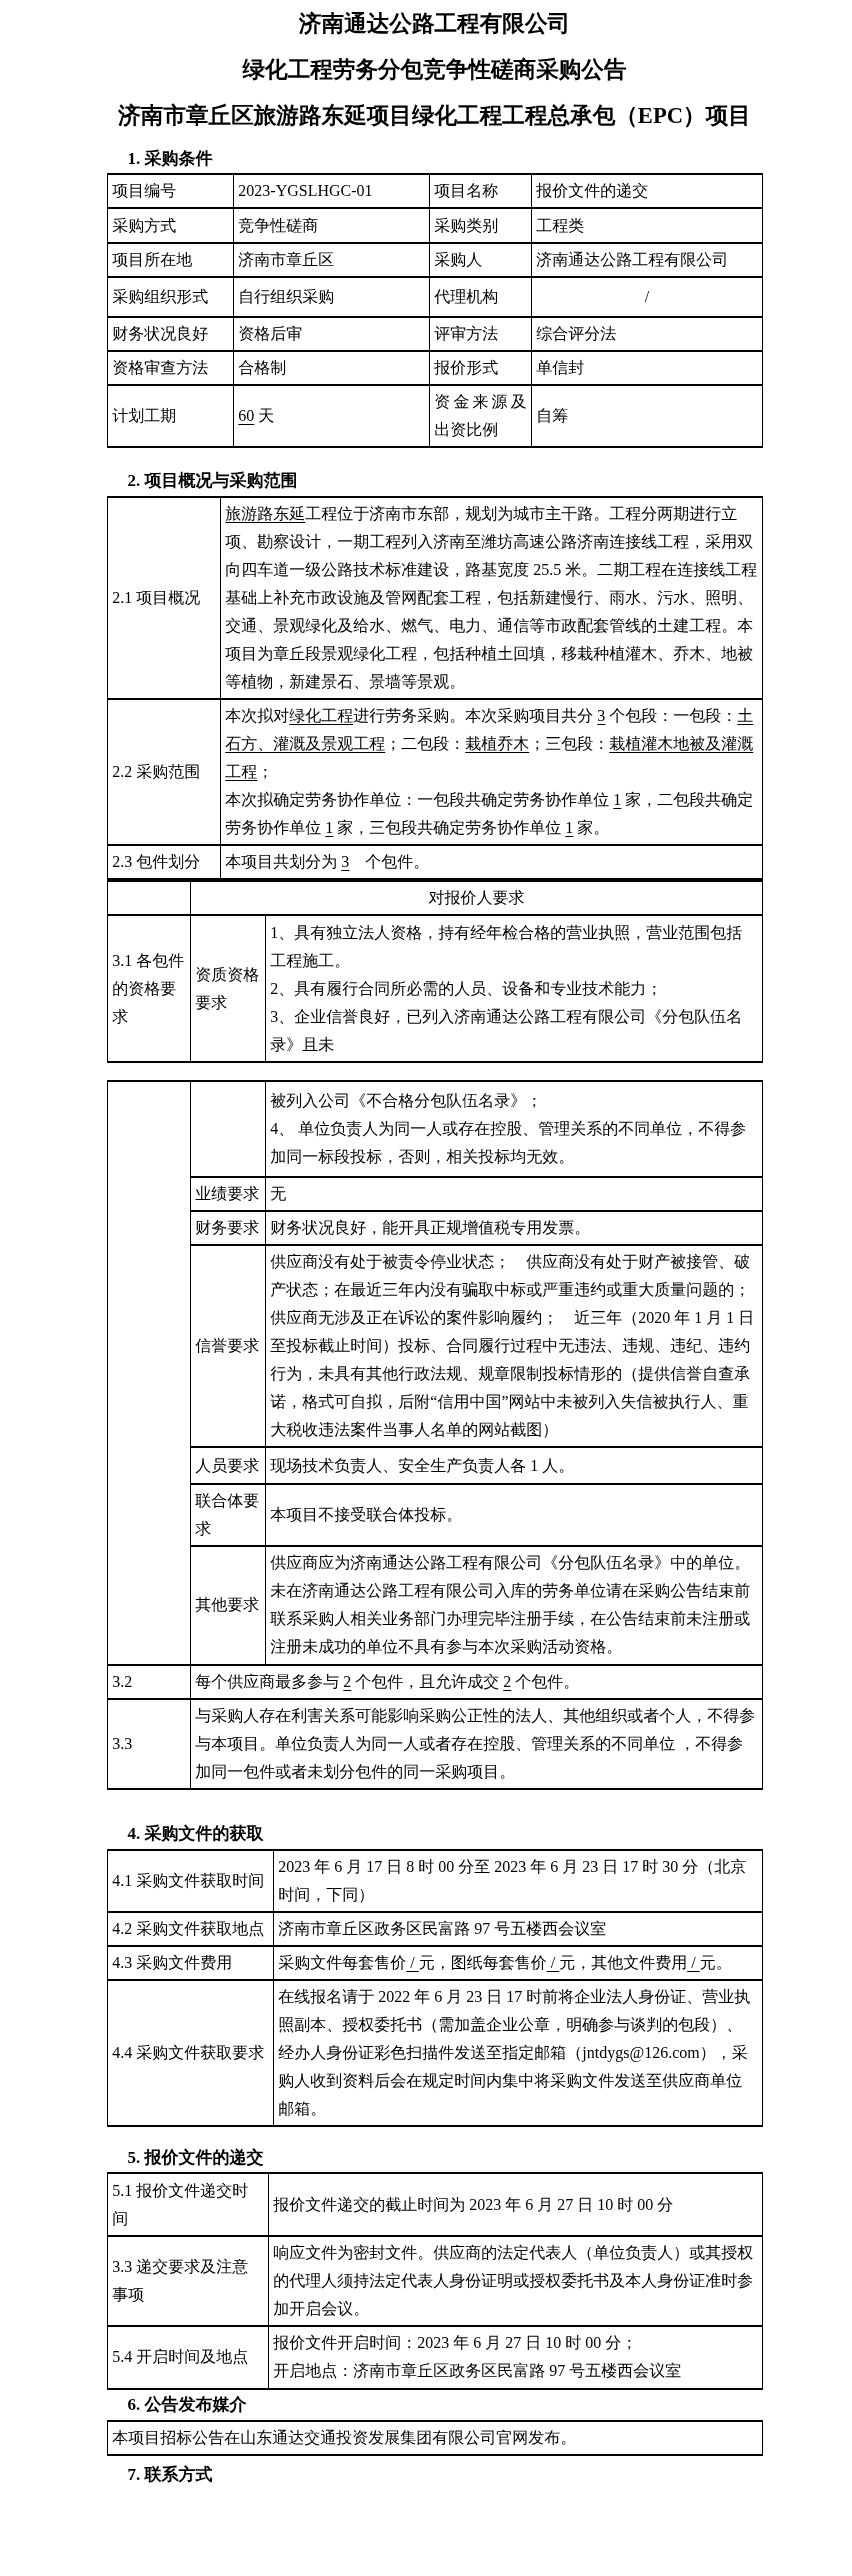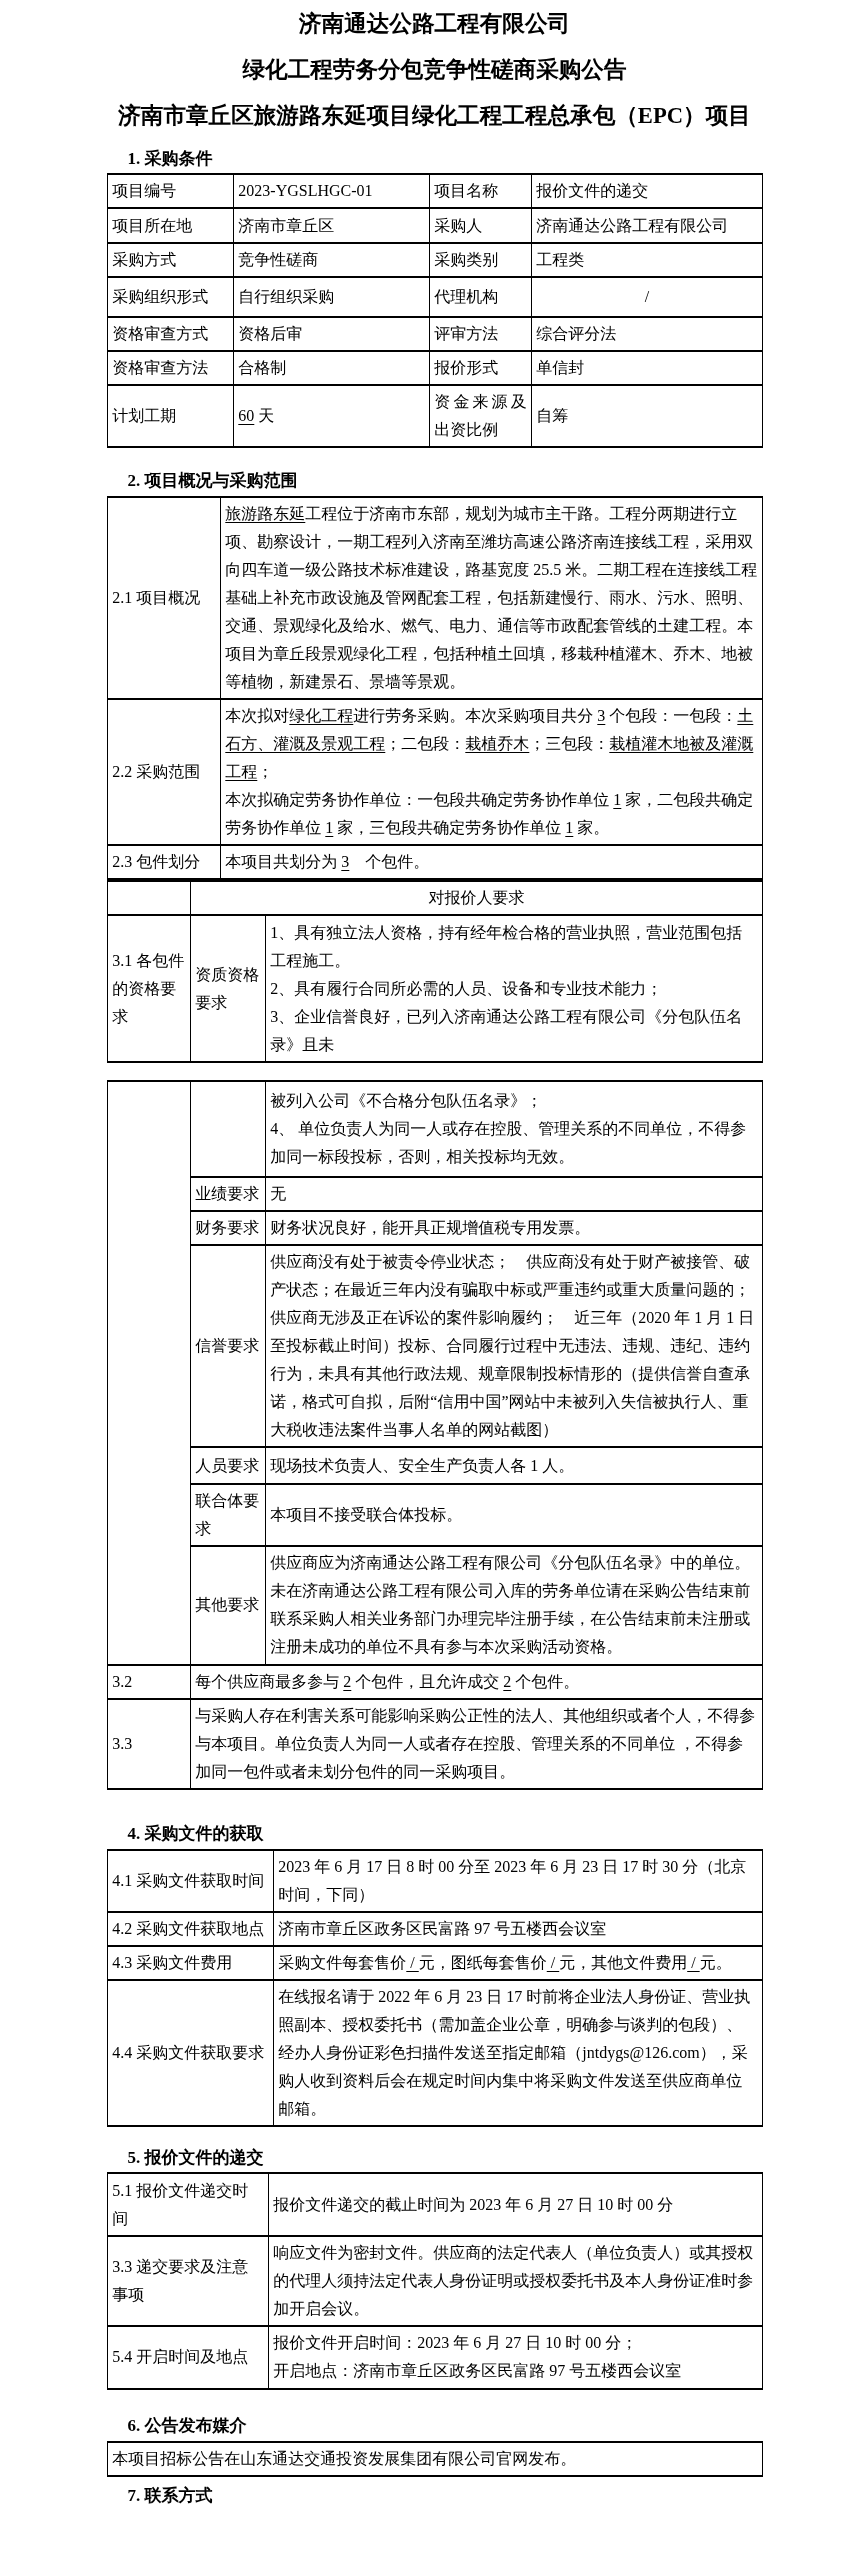--- a/index.html
+++ b/index.html
@@ -42,40 +42,40 @@
         <col style="width:102px">
         <col style="width:231px">
       </colgroup>
     <tbody>
         <tr style="height:33px">
       <td>项目编号</td>
       <td>2023-YGSLHGC-01</td>
       <td>项目名称</td>
       <td>报价文件的递交</td>
     </tr>
+    <tr style="height:29.5px">
+      <td>采购方式</td>
+      <td>竞争性磋商</td>
+      <td>采购类别</td>
+      <td>工程类</td>
+    </tr>
     <tr style="height:34px">
       <td>项目所在地</td>
       <td>济南市章丘区</td>
       <td>采购人</td>
       <td>济南通达公路工程有限公司</td>
     </tr>
-    <tr style="height:29.5px">
-      <td>采购方式</td>
-      <td>竞争性磋商</td>
-      <td>采购类别</td>
-      <td>工程类</td>
-    </tr>
     <tr style="height:40px">
       <td>采购组织形式</td>
       <td>自行组织采购</td>
       <td>代理机构</td>
       <td class="center">/</td>
     </tr>
     <tr style="height:28.5px">
-      <td>资格审查方式</td>
+      <td>财务状况良好</td>
       <td>资格后审</td>
       <td>评审方法</td>
       <td>综合评分法</td>
     </tr>
     <tr style="height:29.5px">
       <td>资格审查方法</td>
       <td>合格制</td>
       <td>报价形式</td>
       <td>单信封</td>
     </tr>
@@ -223,21 +223,21 @@
       <td>3.3 递交要求及注意事项</td>
       <td>响应文件为密封文件。供应商的法定代表人（单位负责人）或其授权的代理人须持法定代表人身份证明或授权委托书及本人身份证准时参加开启会议。</td>
     </tr>
     <tr style="height:63px">
       <td>5.4 开启时间及地点</td>
       <td>报价文件开启时间：2023 年 6 月 27 日 10 时 00 分；<br>开启地点：济南市章丘区政务区民富路 97 号五楼西会议室</td>
     </tr>
   </tbody>
     </table>
 
-  <div class="sec-heading" style="margin-top:26px">6. 公告发布媒介</div>
+  <div class="sec-heading" style="margin-top:5px">6. 公告发布媒介</div>
 
   <table class="doc">
     <colgroup>
         <col style="width:655px">
       </colgroup>
     <tbody>
         <tr style="height:30px">
       <td>本项目招标公告在山东通达交通投资发展集团有限公司官网发布。</td>
     </tr>
   </tbody>

